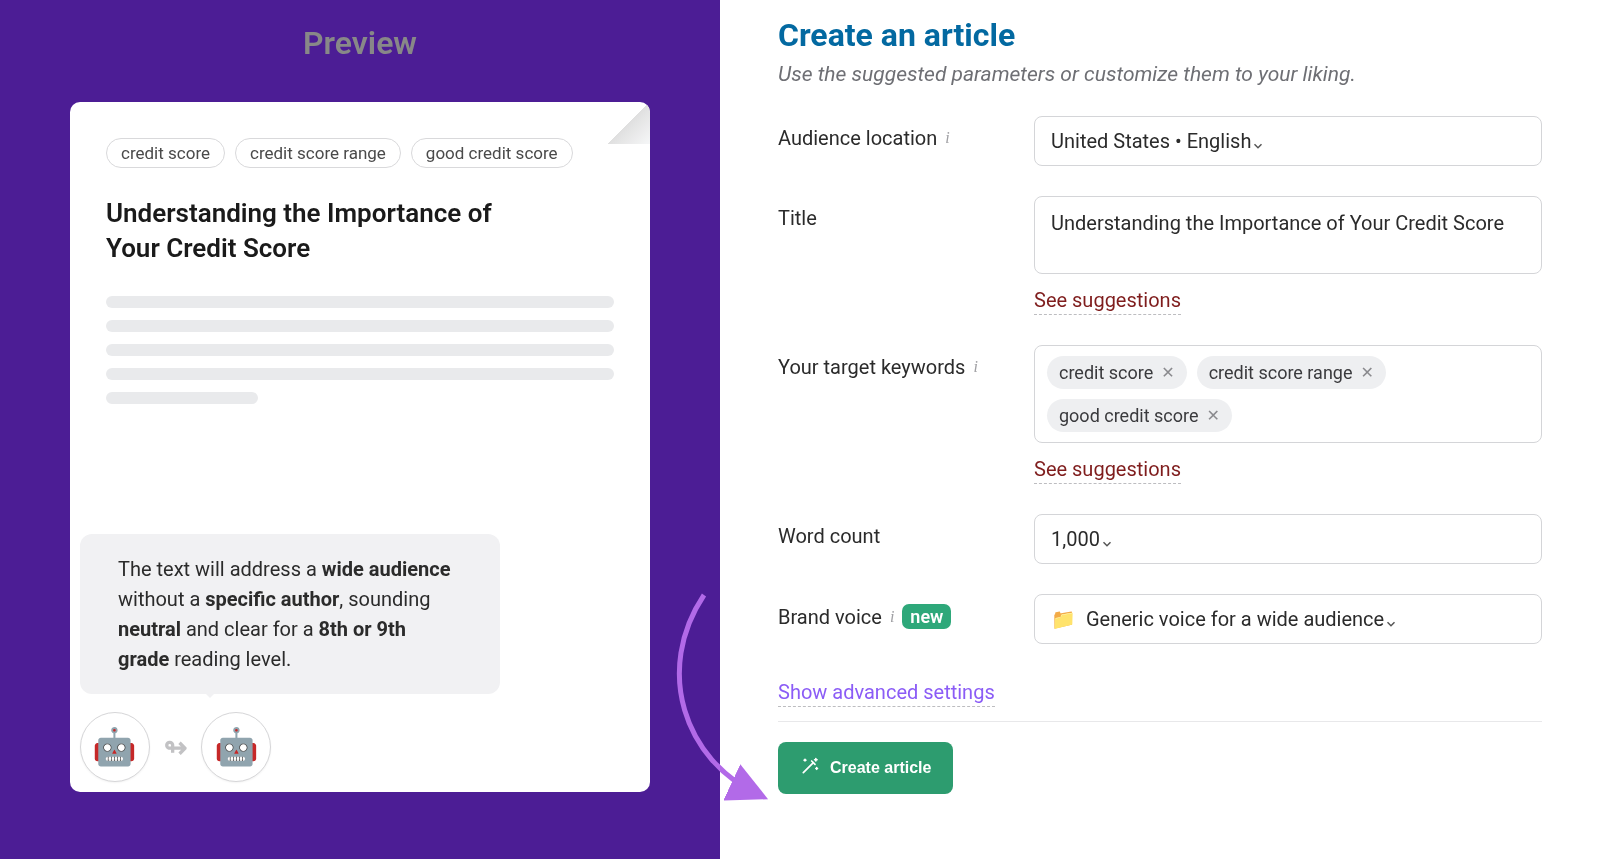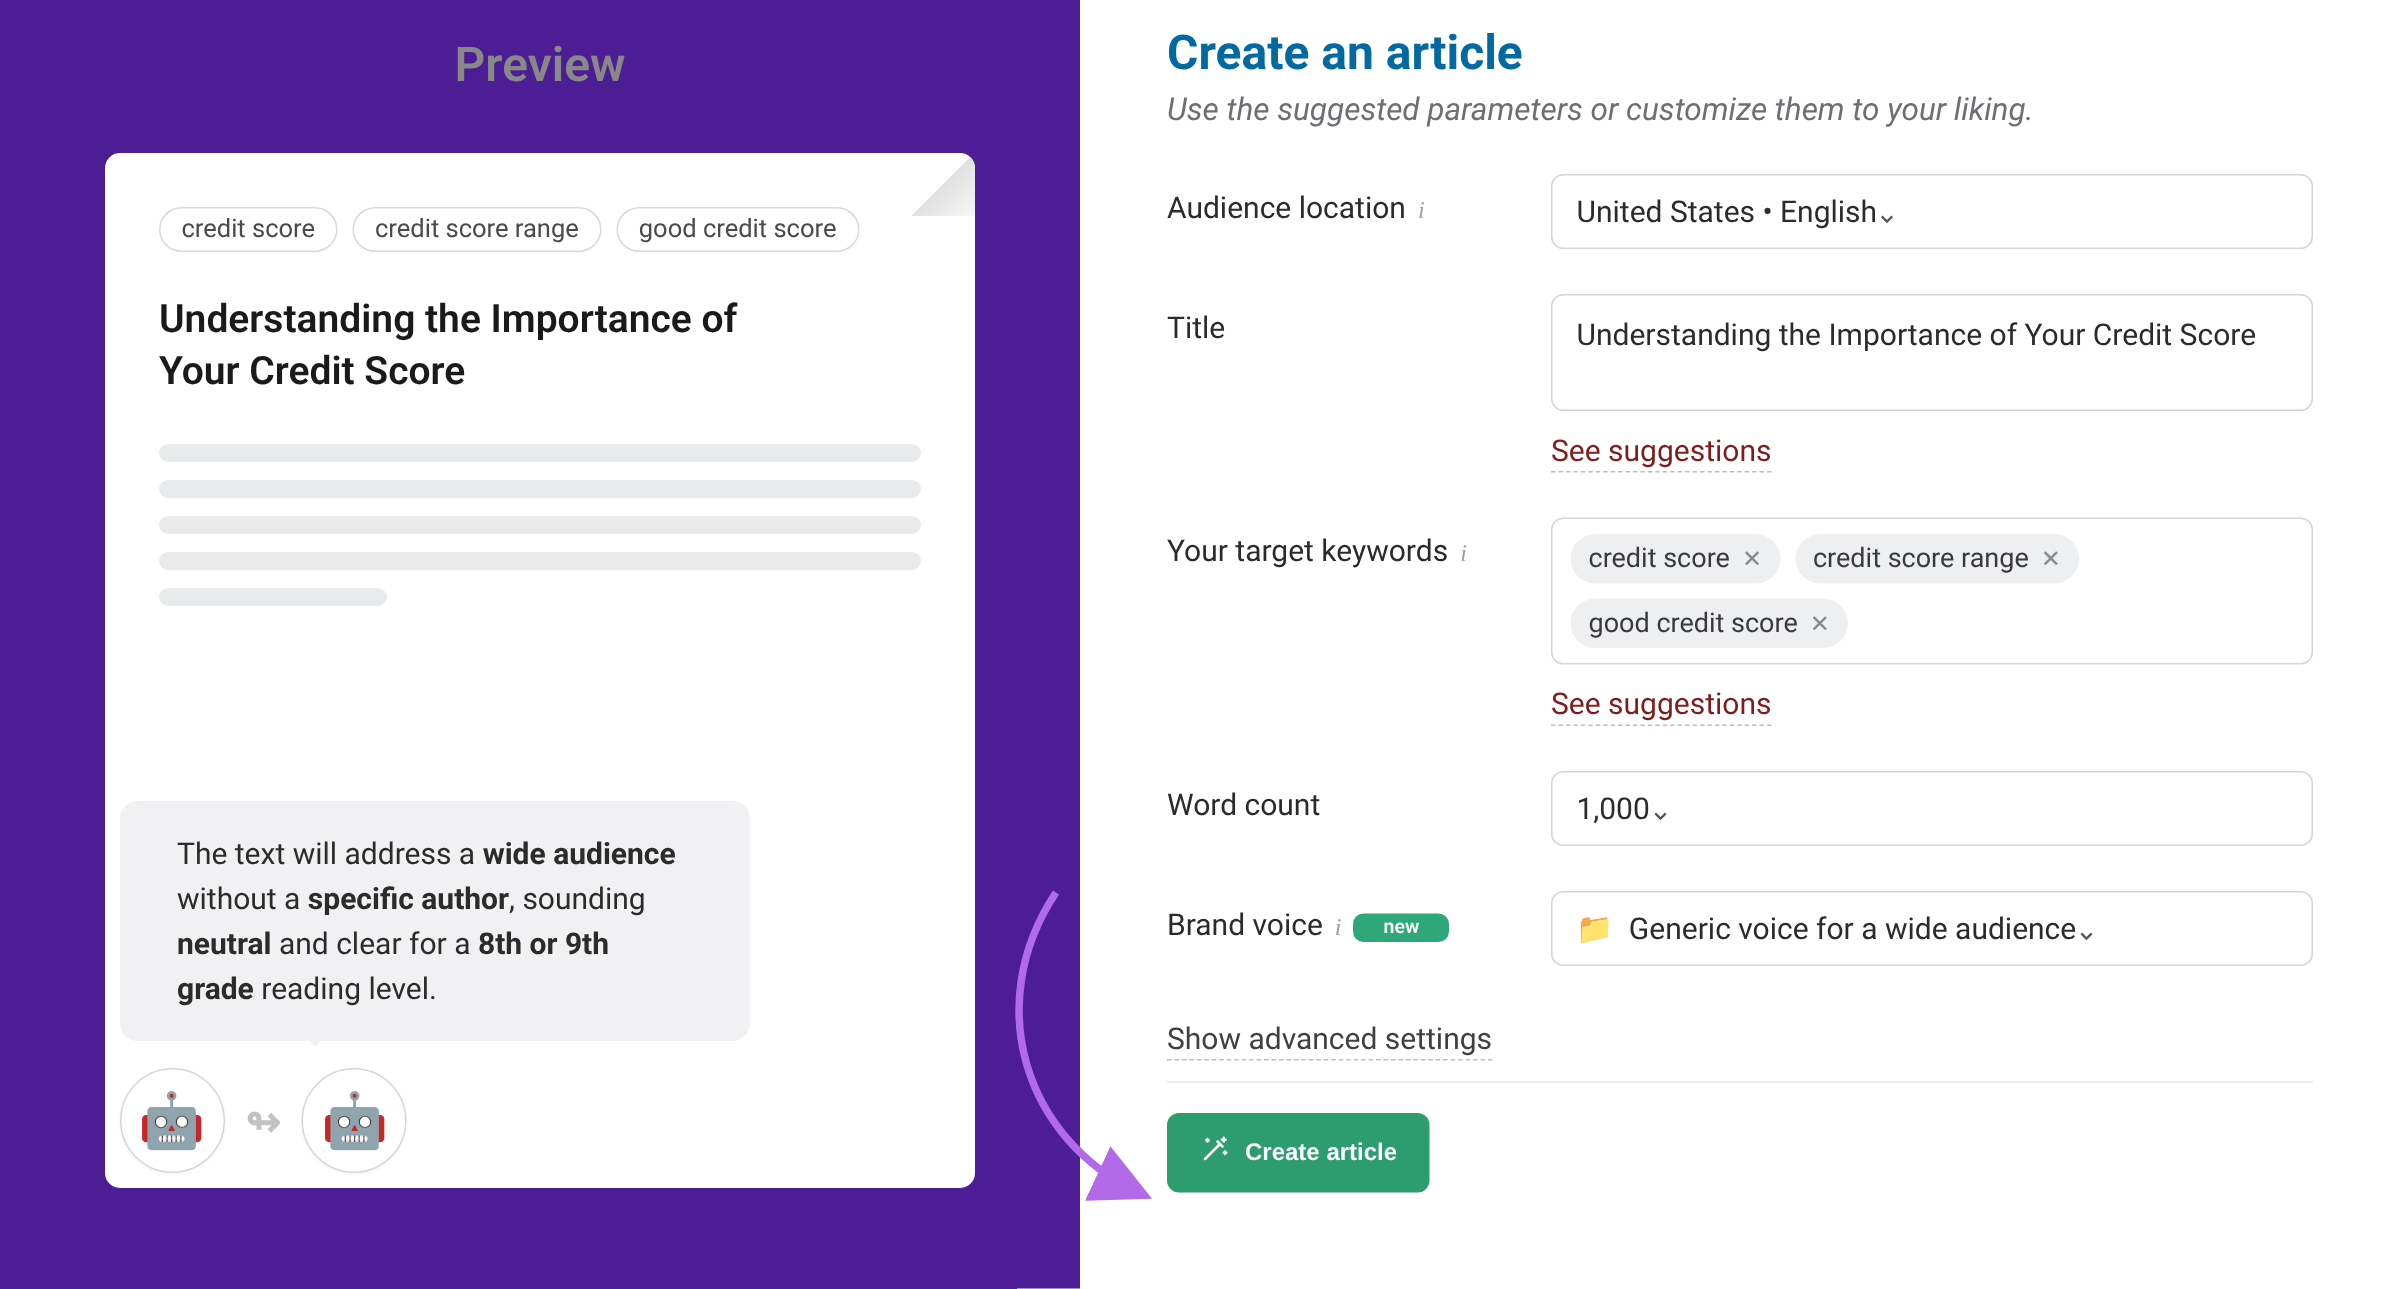--- a/index.html
+++ b/index.html
@@ -144,36 +144,36 @@
     gap: 24px;
     margin-bottom: 30px;
   }
   .field-label {
     width: 232px;
     flex-shrink: 0;
     font-size: 20px;
     color: #2b2b2b;
     padding-top: 10px;
     display: flex;
-    align-items: flex-end;
+    align-items: center;
     gap: 8px;
   }
   .info-icon {
     font-style: italic;
     font-family: Georgia, serif;
     color: #a0a0a4;
     font-size: 16px;
   }
   .new-badge {
     background: #2ea87a;
     color: #fff;
-    font-size: 13px;
+    font-size: 18px;
     font-weight: 600;
     border-radius: 7px;
-    padding: 2px 20px;
+    padding: 2px 8px;
   }
   .field-control { flex: 1; }
   .select-like, .text-input, .select-plain {
     width: 100%;
     border: 1px solid #d4d5d8;
     border-radius: 8px;
     padding: 12px 16px;
     font-size: 20px;
     color: #2b2b2b;
     background: #fff;
@@ -219,21 +219,21 @@
     align-items: center;
     gap: 8px;
   }
   .chip-x {
     color: #8a8a8e;
     font-size: 16px;
     cursor: pointer;
   }
   .advanced-link {
     font-size: 20px;
-    color: #404040;
+    color: #8b5cf6;
     border-bottom: 1px dashed #bdbdc0;
     padding-bottom: 2px;
     cursor: pointer;
     display: inline-block;
     margin-top: 6px;
     margin-bottom: 14px;
   }
   .divider {
     height: 1px;
     background: #e8e8ea;

